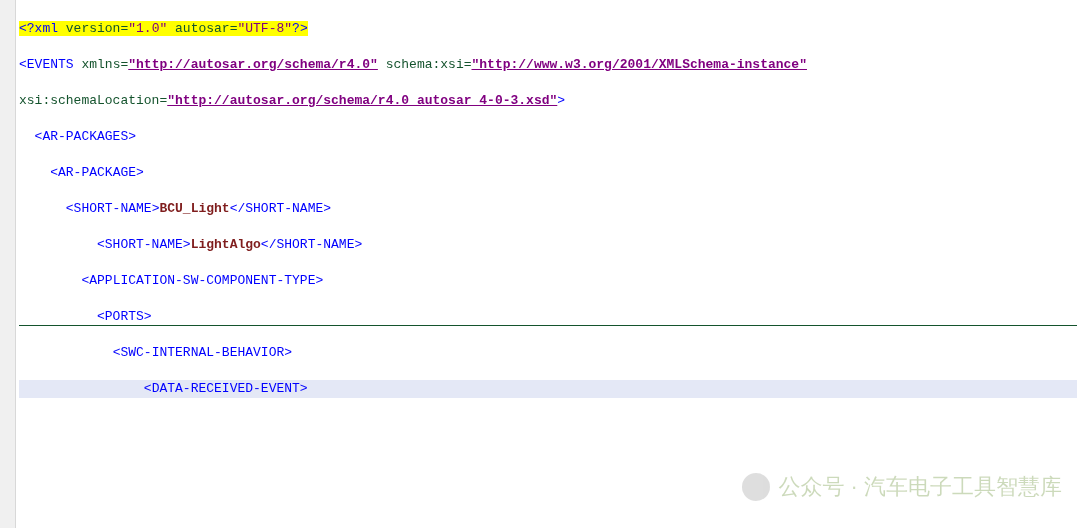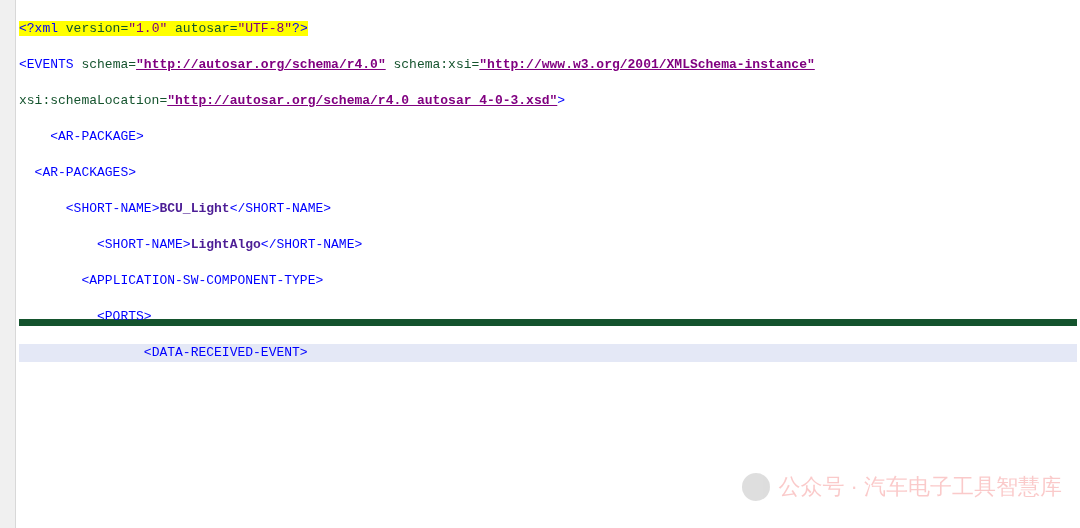--- a/index.html
+++ b/index.html
@@ -27,64 +27,65 @@
     position: absolute;
     left: 16px;
     top: 0;
     width: 1064px;
     white-space: pre;
     line-height: 18px;
     padding: 2px 3px;
   }
   .line { display: block; height: 18px; }
   .hl  { background: #e4e8f6; }
-  .rule { border-bottom: 7px solid #14532d; }
+  .rule { border-bottom: 1px solid #14532d; }
   .pi-bg { background: #ffff00; }
   .blue   { color: #0000ff; }
   .purple { color: #800080; }
-  .black  { color: #4c1d95; }
+  .black  { color: #7f1d1d; }
   .red    { color: #14532d; }
   .b { font-weight: 700; }
   .u { text-decoration: underline; }
   .watermark {
     position: absolute;
     right: 18px;
     bottom: 26px;
     display: flex;
     align-items: center;
     gap: 8px;
     opacity: 0.28;
-    color: #ef4444;
+    color: #4d7c0f;
     font-family: "PingFang SC","Microsoft YaHei",Arial,sans-serif;
     font-size: 22px;
   }
   .wm-icon {
     width: 28px; height: 28px; border-radius: 50%;
     background: #888;
     position: relative;
   }
   .wm-icon::before, .wm-icon::after {
     content: ""; position: absolute; background: #888; border-radius: 50%;
   }
 </style>
 </head>
 <body>
 
 <div class="gutter"></div>
 
 <div class="code">
 <span class="line"><span class="pi-bg"><span class="blue">&lt;?</span><span class="blue">xml</span><span class="red"> version=</span><span class="purple">"1.0"</span><span class="red"> autosar=</span><span class="purple">"UTF-8"</span><span class="blue">?&gt;</span></span></span>
-<span class="line"><span class="blue">&lt;</span><span class="blue">EVENTS</span><span class="red"> schema=</span><span class="purple b u">"http://autosar.org/schema/r4.0"</span><span class="red"> schema:xsi=</span><span class="purple b u">"http://www.w3.org/2001/XMLSchema-instance"</span></span>
+<span class="line"><span class="blue">&lt;</span><span class="blue">EVENTS</span><span class="red"> xmlns=</span><span class="purple b u">"http://autosar.org/schema/r4.0"</span><span class="red"> schema:xsi=</span><span class="purple b u">"http://www.w3.org/2001/XMLSchema-instance"</span></span>
 <span class="line"><span class="red">xsi:schemaLocation=</span><span class="purple b u">"http://autosar.org/schema/r4.0 autosar_4-0-3.xsd"</span><span class="blue">&gt;</span></span>
+<span class="line">  <span class="blue">&lt;AR-PACKAGES&gt;</span></span>
 <span class="line">    <span class="blue">&lt;AR-PACKAGE&gt;</span></span>
-<span class="line">  <span class="blue">&lt;AR-PACKAGES&gt;</span></span>
 <span class="line">      <span class="blue">&lt;SHORT-NAME&gt;</span><span class="black b">BCU_Light</span><span class="blue">&lt;/SHORT-NAME&gt;</span></span>
 <span class="line">          <span class="blue">&lt;SHORT-NAME&gt;</span><span class="black b">LightAlgo</span><span class="blue">&lt;/SHORT-NAME&gt;</span></span>
 <span class="line">        <span class="blue">&lt;APPLICATION-SW-COMPONENT-TYPE&gt;</span></span>
 <span class="line rule">          <span class="blue">&lt;PORTS&gt;</span></span>
+<span class="line">            <span class="blue">&lt;SWC-INTERNAL-BEHAVIOR&gt;</span></span>
 <span class="line hl">                <span class="blue">&lt;DATA-RECEIVED-EVENT&gt;</span></span>
 
 
 
 
 
 
 
 
 

